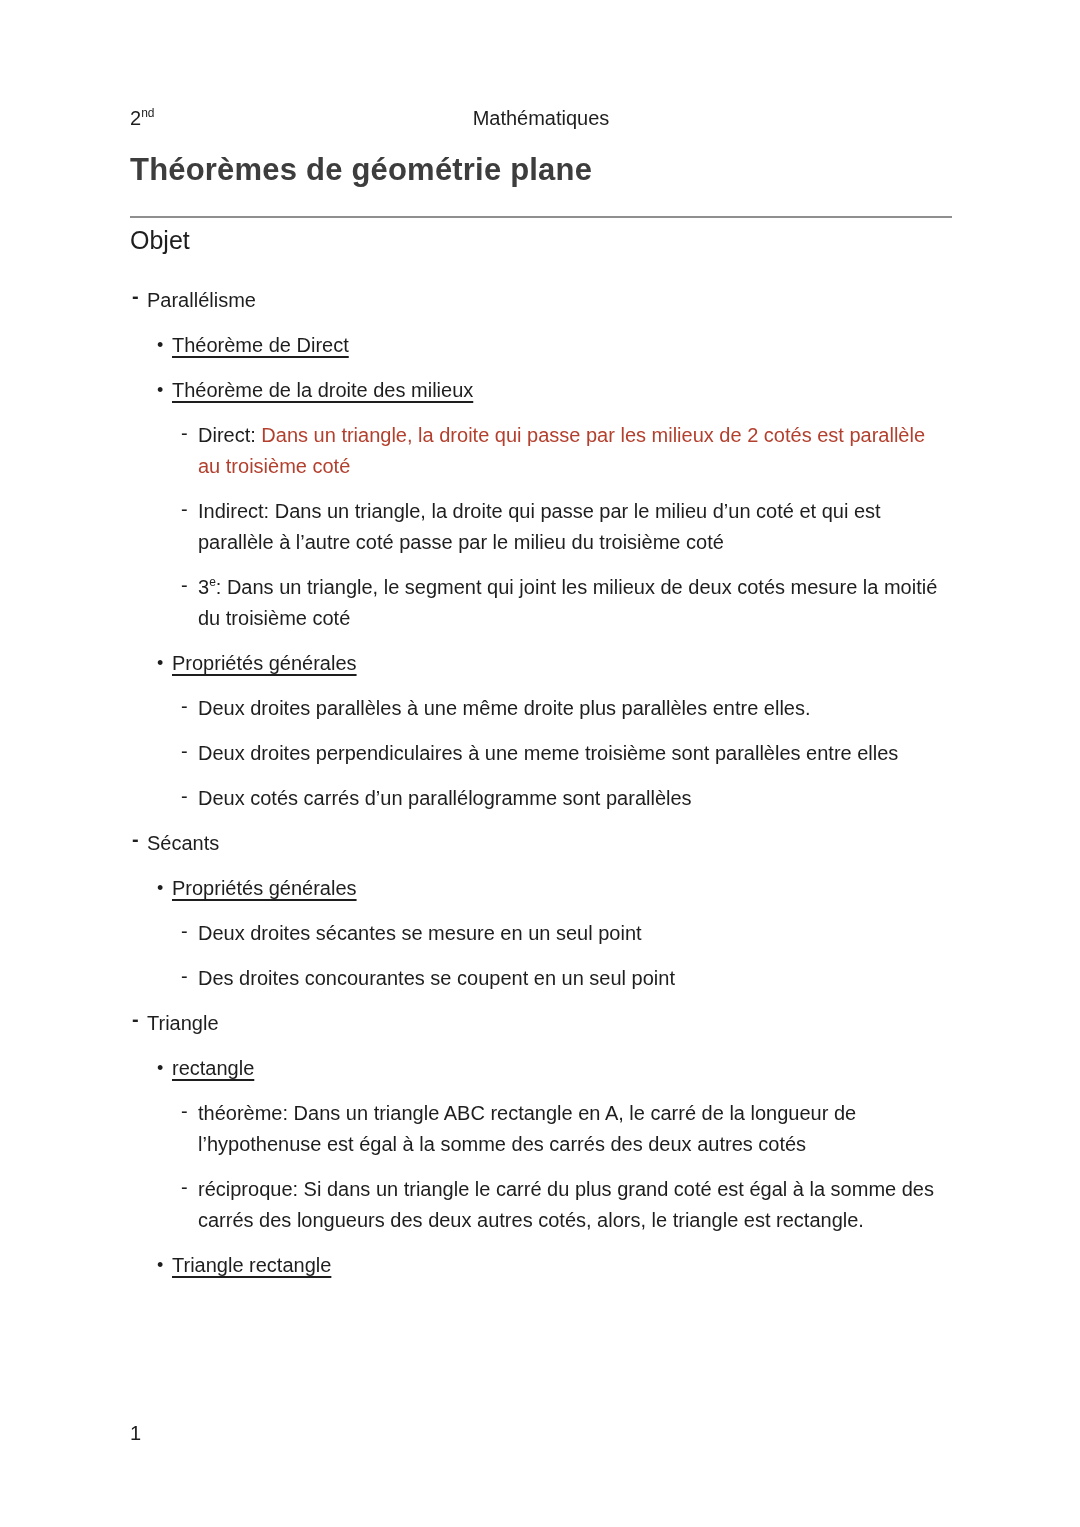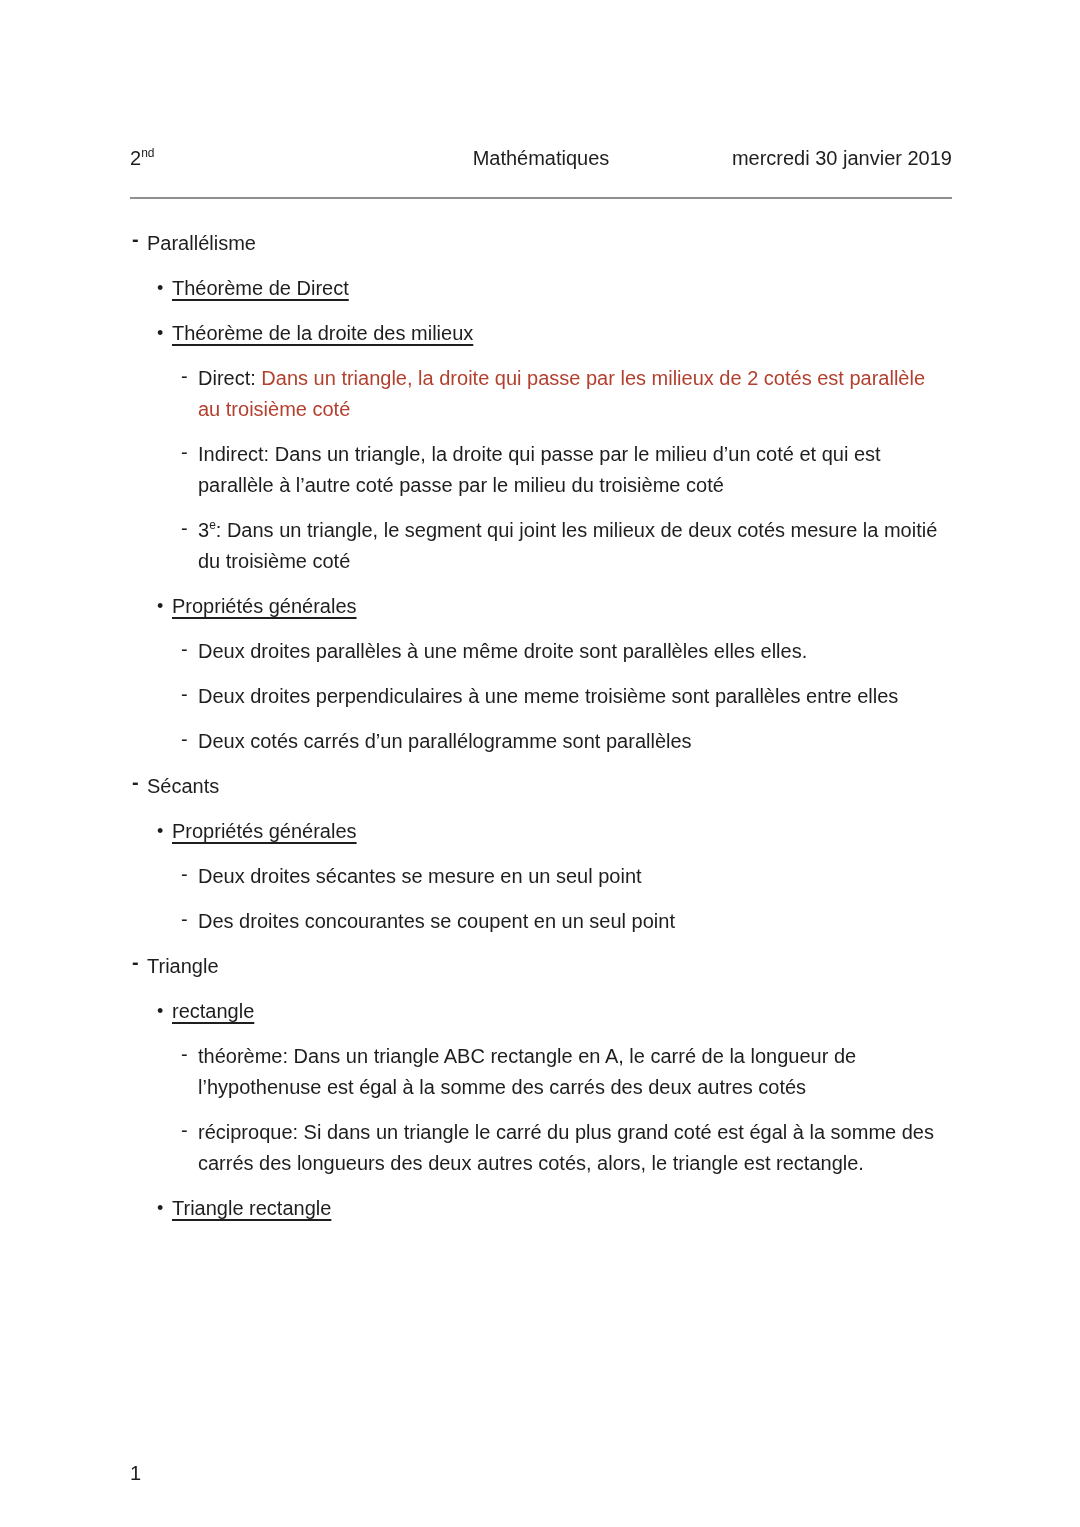--- a/index.html
+++ b/index.html
@@ -17,21 +17,20 @@
     color: var(--text);
     font-family: "Liberation Sans", "DejaVu Sans", sans-serif;
     font-size: 20px;
     -webkit-font-smoothing: antialiased;
   }
   .page {
     position: relative;
     width: 1080px;
     height: 1455px;
     overflow: hidden;
-    margin-top: 40px;
   }
   .content {
     position: absolute;
     left: 130px;
     top: 0;
     width: 822px;
   }
   
   .doc-header {
     margin-top: 106px;
@@ -105,26 +104,27 @@
 </style>
 </head>
 <body>
 
 <div class="page">
   <div class="content">
 
     <div class="doc-header">
       <div class="left"><span>2</span><sup class="sp">nd</sup></div>
       <div class="mid">Mathématiques</div>
-      <div class="right">mercredi 30 janvier 2019</div>
     </div>
 
+    <div class="doc-title">Théorèmes de géométrie plane</div>
 
     <div class="rule"></div>
 
+    <div class="section-heading">Objet</div>
 
     <div class="outline">
 
       <div class="li l1">
         <span class="marker">-</span>
         <div class="txt">Parallélisme</div>
       </div>
 
       <div class="li l2">
         <span class="marker">•</span>
@@ -151,21 +151,21 @@
         <div class="txt"><span>3</span><sup class="sp">e</sup><span>: Dans un triangle, le segment qui joint les milieux de deux cotés mesure la moitié du troisième coté</span></div>
       </div>
 
       <div class="li l2">
         <span class="marker">•</span>
         <div class="txt">Propriétés générales</div>
       </div>
 
       <div class="li l3">
         <span class="marker">-</span>
-        <div class="txt">Deux droites parallèles à une même droite sont parallèles elles elles.</div>
+        <div class="txt">Deux droites parallèles à une même droite plus parallèles entre elles.</div>
       </div>
 
       <div class="li l3">
         <span class="marker">-</span>
         <div class="txt">Deux droites perpendiculaires à une meme troisième sont parallèles entre elles</div>
       </div>
 
       <div class="li l3">
         <span class="marker">-</span>
         <div class="txt">Deux cotés carrés d’un parallélogramme sont parallèles</div>

